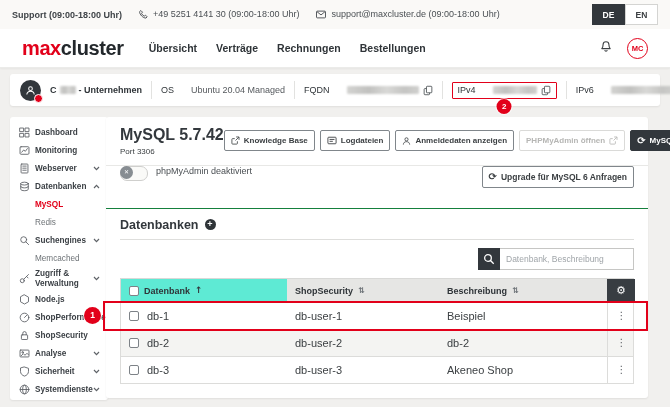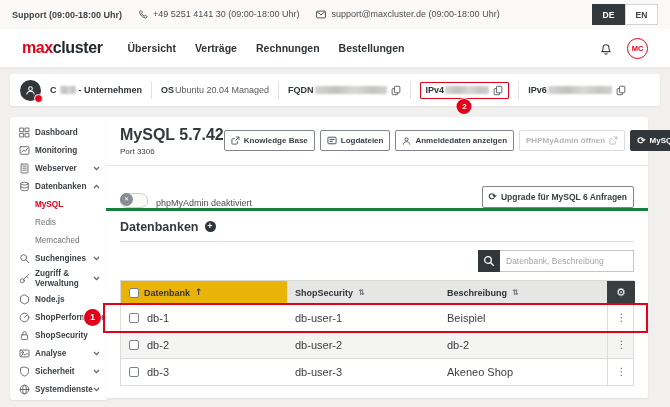--- a/index.html
+++ b/index.html
@@ -16,38 +16,38 @@
   .contact{display:flex;align-items:flex-start;gap:4px;margin-left:16px;white-space:nowrap;color:#4a4f53}
   .contact svg{stroke:#4a4f53}
   .lang{margin-left:auto;display:flex}
   .lang-btn{width:31px;height:19px;display:flex;align-items:center;justify-content:center;
     font-size:8.5px;font-weight:700;border:1px solid #d4d4d2;background:#fff;color:#3c4043;cursor:pointer}
   .lang-btn.active{background:#32373c;color:#fff;border-color:#32373c}
   
   .navbar{position:absolute;top:29px;left:0;right:0;height:39px;background:#fff;
     border-bottom:1px solid #ebebe9;box-shadow:0 1px 2px rgba(0,0,0,.05);
     display:flex;align-items:center;padding:0 22px;box-sizing:border-box;}
-  .logo{font-size:16px;font-weight:800;letter-spacing:-.4px;color:#23282c;white-space:nowrap;cursor:pointer}
+  .logo{font-size:20px;font-weight:800;letter-spacing:-.4px;color:#23282c;white-space:nowrap;cursor:pointer}
   .logo .red{color:#e2001a}
   .nav-items{display:flex;gap:19px;margin-left:25px;font-size:10.5px;font-weight:700;color:#2f3438}
   .nav-item{cursor:pointer;white-space:nowrap}
-  .nav-right{margin-left:auto;display:flex;align-items:center;gap:14px}
+  .nav-right{margin-left:auto;display:flex;align-items:flex-start;gap:14px}
   .bell{cursor:pointer}
   .avatar-mc{width:21px;height:21px;border-radius:50%;border:1.5px solid #e2001a;color:#e2001a;
     font-size:7.5px;font-weight:700;display:flex;align-items:center;justify-content:center;box-sizing:border-box;cursor:pointer;background:#fff}
   
   .infobar{position:absolute;left:10px;top:74px;width:650px;height:32px;background:#fff;border-radius:3px;
     box-shadow:0 1px 2px rgba(20,20,20,.08);display:flex;align-items:center;padding:0 10px;
     box-sizing:border-box;font-size:9px;white-space:nowrap;}
   .srv-avatar{width:21px;height:21px;border-radius:50%;background:#32373c;position:relative;
     display:flex;align-items:center;justify-content:center;margin-right:9px;flex:none;cursor:pointer}
   .srv-avatar::after{content:"";position:absolute;right:-2px;bottom:-2px;width:7px;height:7px;
     border-radius:50%;background:#e2001a;border:1.5px solid #fff}
   .sep{width:1px;height:18px;background:#e2e2e0;margin:0 9px;flex:none}
-  .info-label{font-weight:700;color:#2f3438;margin-right:1px}
+  .info-label{font-weight:400;color:#2f3438;margin-right:17px}
   .info-value{color:#55595d}
   .company{font-weight:700;color:#2f3438;display:flex;align-items:center;gap:3px}
   .blur{display:inline-block;height:8px;border-radius:1px;vertical-align:middle;
     background:linear-gradient(90deg,#d3d3d1 0%,#c1c1bf 30%,#d8d8d6 55%,#c5c5c3 80%,#d0d0ce 100%);
     filter:blur(1.2px);}
   .copy-icon{margin-left:4px;flex:none;cursor:pointer}
   .info-group{display:flex;align-items:center}
   .ipv4-box{display:flex;align-items:center;position:relative;border:1.5px solid #e2001a;
     padding:2px 5px;border-radius:1px}
   
@@ -72,21 +72,21 @@
   .port-label{font-weight:400}
   .actions{display:flex;gap:5px;margin-top:3px}
   .btn{height:21px;display:inline-flex;align-items:center;gap:4px;padding:0 6px;border:1px solid #80868b;
     background:#fff;border-radius:2px;font-size:8px;font-weight:600;color:#3c4043;white-space:nowrap;cursor:pointer;box-sizing:border-box}
   .btn svg{stroke:#3c4043}
   .btn.disabled{border-color:#dadad8;color:#b6b6b4;cursor:default}
   .btn.disabled svg{stroke:#b6b6b4}
   .btn.dark{background:#32373c;border-color:#32373c;color:#fff}
   .glyph{font-family:"DejaVu Sans",sans-serif;line-height:1}
   
-  .toggle-row{display:flex;align-items:flex-end;padding:0 14px;height:42px;border-bottom:3px solid #15803d}
+  .toggle-row{display:flex;align-items:flex-start;padding:0 14px;height:42px;border-bottom:1px solid #15803d}
   .toggle{width:26px;height:13px;border-radius:7px;background:#fafaf8;border:1px solid #cfcfcd;position:relative;flex:none;cursor:pointer}
   .knob{position:absolute;left:-1px;top:-1px;width:13px;height:13px;border-radius:50%;background:#878d92;
     color:#fff;font-size:6px;display:flex;align-items:center;justify-content:center}
   .toggle-label{margin-left:8px;font-size:9px;color:#4a4f53}
   .toggle-row .btn{margin-left:auto;font-size:8.5px;height:22px;font-weight:600}
   
   .db-sec{padding:9px 14px 0}
   .sec-head{display:flex;align-items:center;gap:6px;padding-bottom:7px;border-bottom:1px solid #deded c}
   .sec-head{border-bottom:1px solid #dededc}
   .sec-title{font-size:12.5px;font-weight:700;color:#33383d}
@@ -94,21 +94,21 @@
     font-weight:700;display:flex;align-items:center;justify-content:center;line-height:1;cursor:pointer}
   .search-row{display:flex;justify-content:flex-end;margin:8px 0}
   .search-btn{width:22px;height:22px;background:#32373c;display:flex;align-items:center;justify-content:center;flex:none;cursor:pointer}
   .search-input{width:134px;height:22px;border:1px solid #c6c6c4;border-left:none;box-sizing:border-box;
     font-size:8.5px;padding:0 6px;color:#3c4043;font-family:inherit;outline:none;background:#fff}
   .search-input::placeholder{color:#a0a5a9}
   
   .thead{display:grid;grid-template-columns:166px 152px 168px 28px;height:25px;font-weight:700;font-size:9px;color:#2f3438;
     border:1px solid #d9d9d7;border-bottom:none;box-sizing:border-box}
   .th{display:flex;align-items:center;gap:5px;padding:0 8px;background:#e6e6e4;cursor:pointer}
-  .th.first{background:#eab308}
+  .th.first{background:#5eead4}
   .sort-asc{font-size:9px;color:#32373c}
   .sort-both{font-size:8px;color:#6a7075}
   .th-gear{background:#383d42;display:flex;align-items:center;justify-content:center;color:#fff;font-size:11px;cursor:pointer}
   .trow{display:grid;grid-template-columns:166px 152px 168px 28px;height:27px;border:1px solid #dcdcda;border-top:none;
     position:relative;background:#fff;box-sizing:border-box}
   .trow.alt{background:#f4f4f2}
   .td{display:flex;align-items:center;padding:0 8px;gap:8px;color:#3c4043;font-size:11px}
   .td-kebab{display:flex;align-items:center;justify-content:center;border-left:1px solid #dcdcda;
     color:#5f6368;font-size:10px;cursor:pointer}
   .checkbox{width:10px;height:10px;border:1px solid #7d8287;border-radius:2px;background:#fff;flex:none;cursor:pointer;box-sizing:border-box}
@@ -272,36 +272,36 @@
           <polyline points="1,1 3.5,3.6 6,1" fill="none" stroke="currentColor" stroke-width="1.2"></polyline>
         </svg>
       </span>
   </div>
   <div class="side-item sub active">
     <span class="slabel">MySQL</span>
   </div>
   <div class="side-item sub">
     <span class="slabel">Redis</span>
   </div>
+  <div class="side-item">
+    <span class="sicon">
+        <svg viewBox="0 0 16 16" width="11" height="11" fill="none" stroke="currentColor" stroke-width="1.3" stroke-linecap="round" stroke-linejoin="round">
+          <circle cx="6.8" cy="6.8" r="4.3"></circle>
+          <line x1="10" y1="10" x2="14" y2="14"></line>
+        </svg>
+      </span>
+    <span class="slabel">Suchengines</span>
+    <span class="chev">
+        <svg width="7" height="5" viewBox="0 0 7 5">
+          <polyline points="1,1 3.5,3.6 6,1" fill="none" stroke="currentColor" stroke-width="1.2"></polyline>
+        </svg>
+      </span>
+  </div>
   <div class="side-item sub">
     <span class="slabel">Memcached</span>
-  </div>
-  <div class="side-item">
-    <span class="sicon">
-        <svg viewBox="0 0 16 16" width="11" height="11" fill="none" stroke="currentColor" stroke-width="1.3" stroke-linecap="round" stroke-linejoin="round">
-          <circle cx="6.8" cy="6.8" r="4.3"></circle>
-          <line x1="10" y1="10" x2="14" y2="14"></line>
-        </svg>
-      </span>
-    <span class="slabel">Suchengines</span>
-    <span class="chev">
-        <svg width="7" height="5" viewBox="0 0 7 5">
-          <polyline points="1,1 3.5,3.6 6,1" fill="none" stroke="currentColor" stroke-width="1.2"></polyline>
-        </svg>
-      </span>
   </div>
   <div class="side-item two-line">
     <span class="sicon">
         <svg viewBox="0 0 16 16" width="11" height="11" fill="none" stroke="currentColor" stroke-width="1.3" stroke-linecap="round" stroke-linejoin="round">
           <circle cx="4.8" cy="11.2" r="2.9"></circle>
           <path d="M7 9 L13.8 2.2"></path>
           <path d="M11 5 l2.2 2.2"></path>
         </svg>
       </span>
     <span class="slabel">Zugriff &amp; Verwaltung</span>

